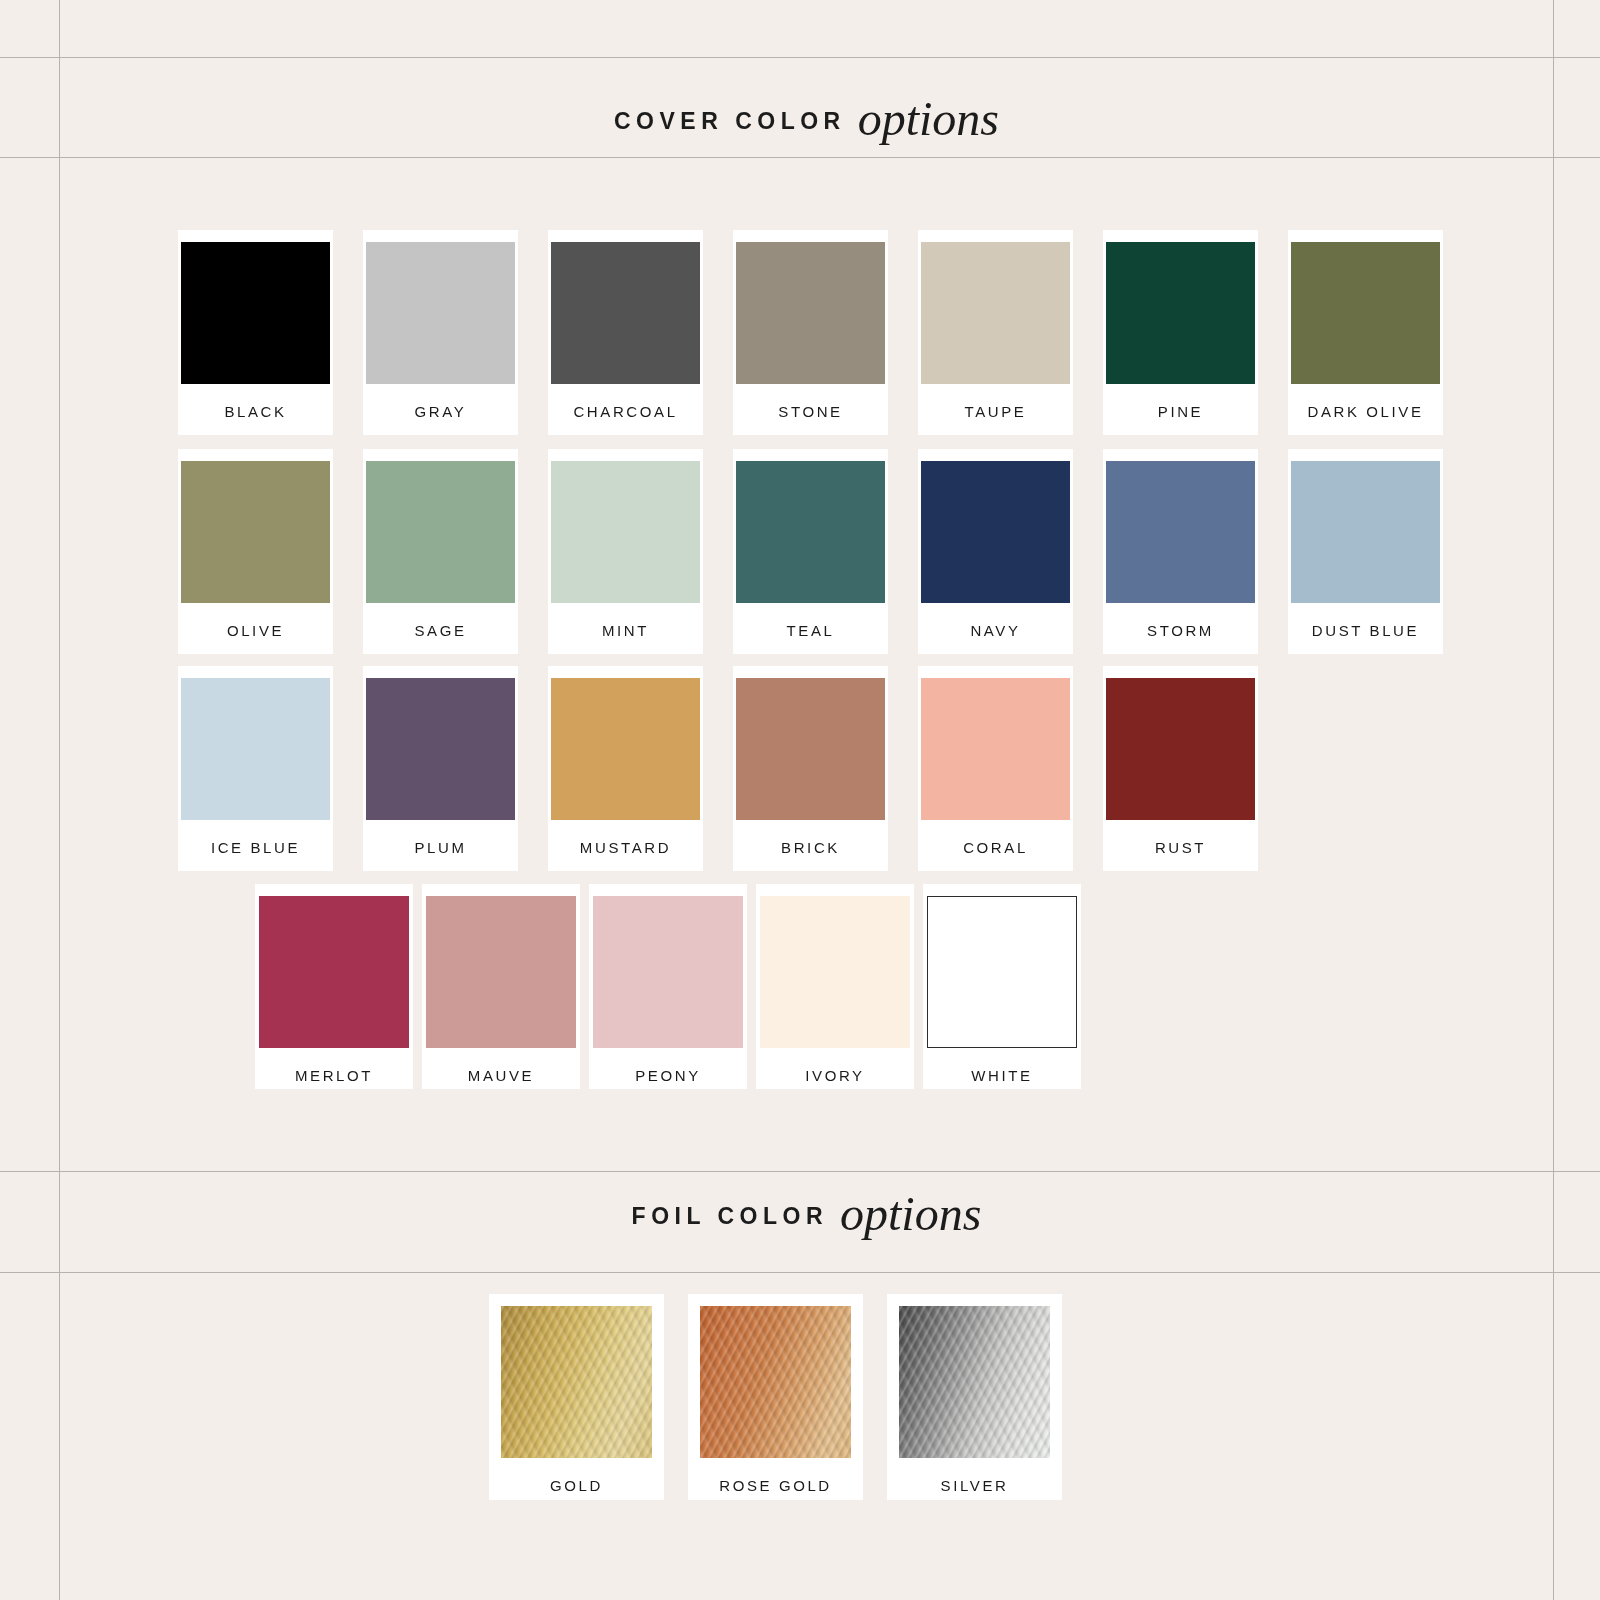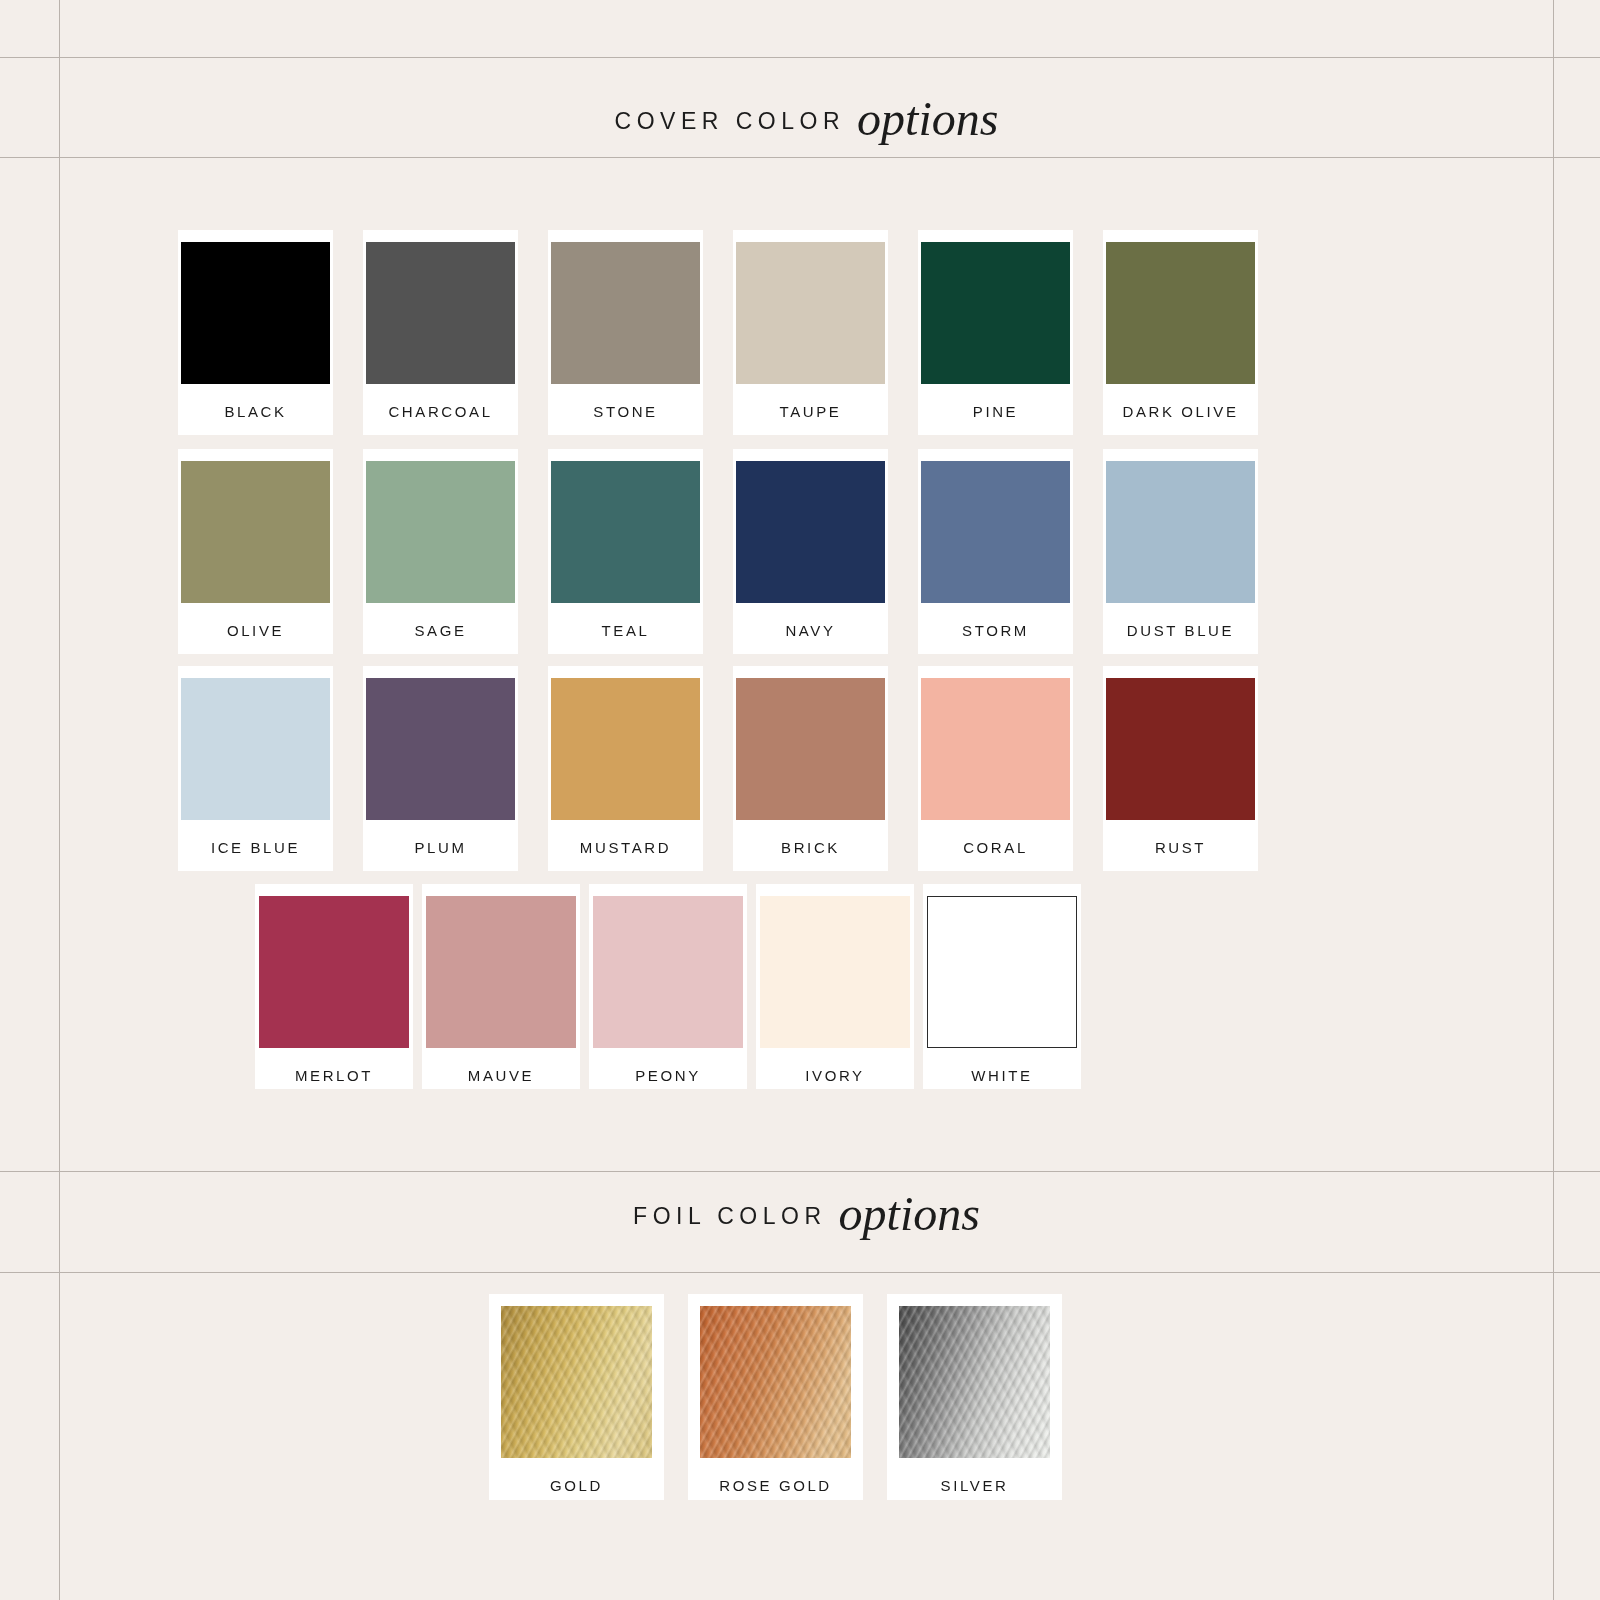--- a/index.html
+++ b/index.html
@@ -38,21 +38,21 @@
     width: 1493px;
     text-align: center;
     white-space: nowrap;
   }
   .section-header .caps {
     font-family: "Liberation Sans", sans-serif;
     font-size: 23px;
     letter-spacing: 5.5px;
     color: #1c1c1c;
     text-transform: uppercase;
-    font-weight: 400;
+    font-weight: 700;
     vertical-align: baseline;
   }
   .section-header .script {
     font-family: "Liberation Serif", serif;
     font-style: italic;
     font-size: 48px;
     color: #1c1c1c;
     letter-spacing: 0px;
     margin-left: 12px;
     vertical-align: baseline;
@@ -165,20 +165,24 @@
 <div class="section-header" id="cover-header">
   <span class="caps">COVER COLOR</span><span class="script">options</span>
 </div>
 
 <div class="swatch-row cover-row" id="cover-row-1">
     <div class="swatch-card">
       <div class="swatch-chip" style="background: rgb(0, 0, 0);"></div>
       <div class="swatch-label">BLACK</div>
     </div>
     <div class="swatch-card">
+      <div class="swatch-chip" style="background: rgb(196, 196, 196);"></div>
+      <div class="swatch-label">GRAY</div>
+    </div>
+    <div class="swatch-card">
       <div class="swatch-chip" style="background: rgb(83, 83, 83);"></div>
       <div class="swatch-label">CHARCOAL</div>
     </div>
     <div class="swatch-card">
       <div class="swatch-chip" style="background: rgb(151, 141, 127);"></div>
       <div class="swatch-label">STONE</div>
     </div>
     <div class="swatch-card">
       <div class="swatch-chip" style="background: rgb(211, 201, 185);"></div>
       <div class="swatch-label">TAUPE</div>
@@ -193,20 +197,24 @@
     </div>
   </div>
 <div class="swatch-row cover-row" id="cover-row-2">
     <div class="swatch-card">
       <div class="swatch-chip" style="background: rgb(148, 144, 103);"></div>
       <div class="swatch-label">OLIVE</div>
     </div>
     <div class="swatch-card">
       <div class="swatch-chip" style="background: rgb(144, 172, 147);"></div>
       <div class="swatch-label">SAGE</div>
+    </div>
+    <div class="swatch-card">
+      <div class="swatch-chip" style="background: rgb(203, 217, 205);"></div>
+      <div class="swatch-label">MINT</div>
     </div>
     <div class="swatch-card">
       <div class="swatch-chip" style="background: rgb(61, 106, 105);"></div>
       <div class="swatch-label">TEAL</div>
     </div>
     <div class="swatch-card">
       <div class="swatch-chip" style="background: rgb(32, 51, 91);"></div>
       <div class="swatch-label">NAVY</div>
     </div>
     <div class="swatch-card">

